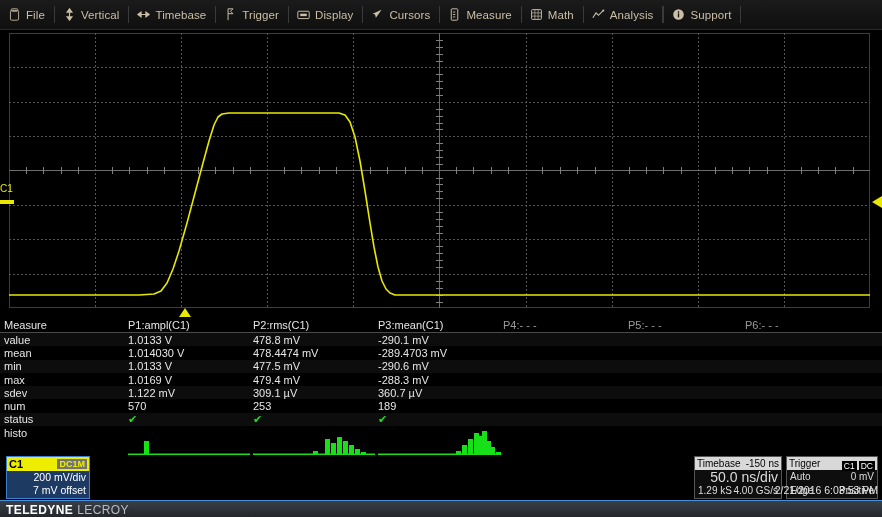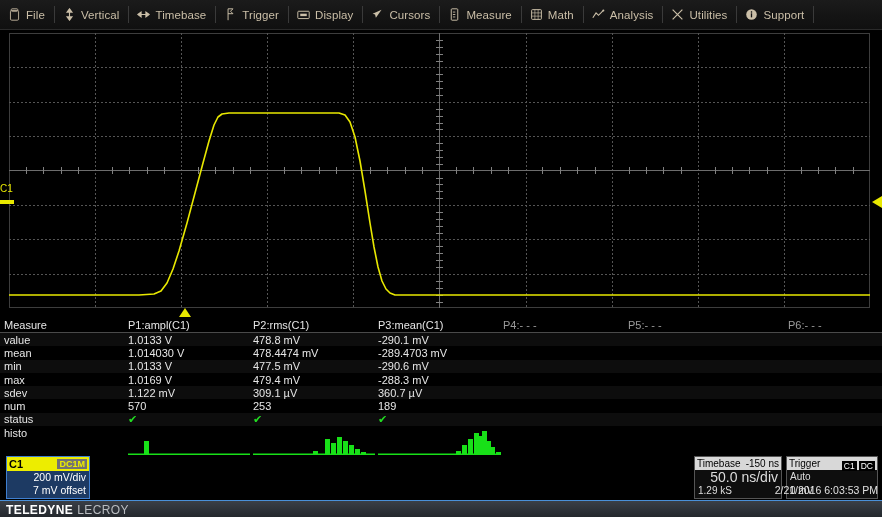--- a/index.html
+++ b/index.html
@@ -133,21 +133,21 @@
   }
   .meas-row.hdr { color: #e6e6e6; border-bottom: 1px solid #4a4a4a; height: 14px;}
   .meas-row.alt { background: #0d0d0d; }
   .cell { position: absolute; white-space: nowrap; }
   .c0 { left: 4px; }
   .c1 { left: 128px; }
   .c2 { left: 253px; }
   .c3 { left: 378px; }
   .c4 { left: 503px; }
   .c5 { left: 628px; }
-  .c6 { left: 788px; }
+  .c6 { left: 745px; }
   .dim { color: #9a9a9a; }
   .tick-ok { color: #22dd22; font-size: 11px; }
 
   .histo-strip {
     position: absolute; left: 0; top: 431px;
     width: 882px; height: 28px;
   }
 
   
   .bottombar {
@@ -201,21 +201,21 @@
   }
   .pan-title { font-size: 10px; color: #000; }
   .pan-val { font-size: 10px; color: #000; }
   .badge-k {
     font-size: 8.5px; background: #000; color: #fff;
     padding: 0 2px; margin-left: 2px;
   }
   .pan-row {
     display: flex; justify-content: space-between;
     font-size: 10px; color: #dcdcdc;
-    padding: 0 3px; line-height: 14px; flex-direction: column;
+    padding: 0 3px; line-height: 14px;
   }
   .pan-row-r { font-size: 14px; color: #dcdcdc; text-align: right; padding: 0 3px; line-height: 14px;}
 
   .timestamp {
     position: absolute; right: 4px; top: 29px;
     font-size: 10.5px; color: #e0e0e0;
   }
 
   
   .logobar {
@@ -323,28 +323,20 @@
       <span class="mico">
         <svg class="mico" viewBox="0 0 16 16">
             <path d="M1 12 L5 6 L8 9 L14 3" stroke="#cbbfa8" stroke-width="1.4" fill="none"></path>
             <circle cx="14" cy="3" r="1.2" fill="#cbbfa8"></circle>
           </svg>
       </span>
       <span class="menu-label">Analysis</span>
     </div>
     <div class="menu-sep"></div>
 
-    <div class="menu-item">
-      <span class="mico">
-        <svg class="mico" viewBox="0 0 16 16">
-            <path d="M2 2 L14 14 M14 2 L2 14" stroke="#cbbfa8" stroke-width="1.5"></path>
-          </svg>
-      </span>
-      <span class="menu-label">Utilities</span>
-    </div>
     <div class="menu-sep"></div>
 
     <div class="menu-item">
       <span class="mico">
         <svg class="mico" viewBox="0 0 16 16">
             <circle cx="8" cy="8" r="6.5" fill="#cbbfa8"></circle>
             <rect x="7.2" y="6.5" width="1.6" height="5" fill="#111"></rect>
             <rect x="7.2" y="4" width="1.6" height="1.8" fill="#111"></rect>
           </svg>
       </span>

